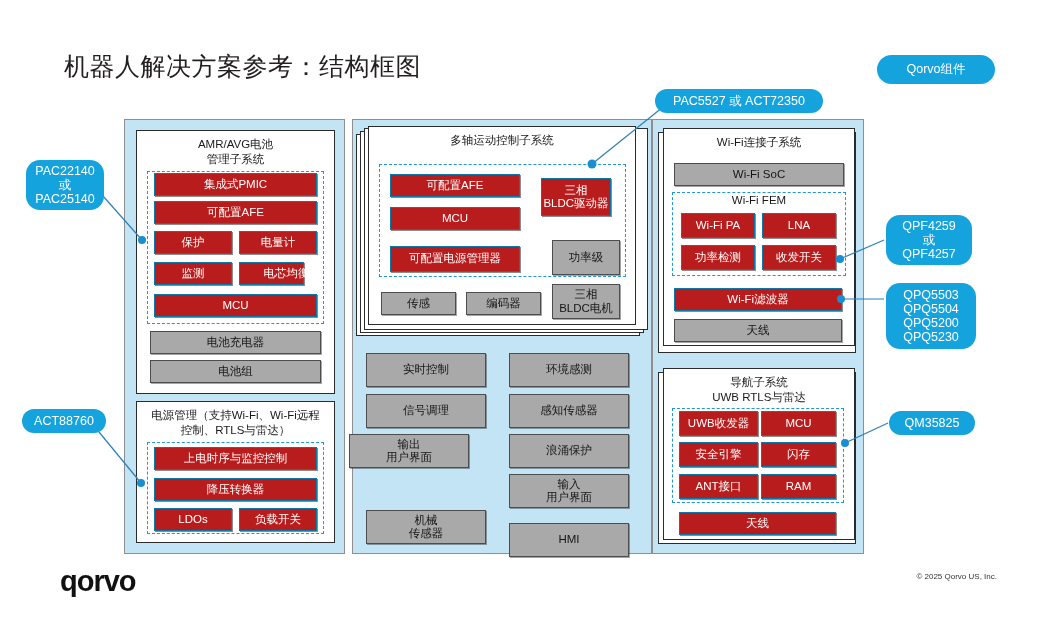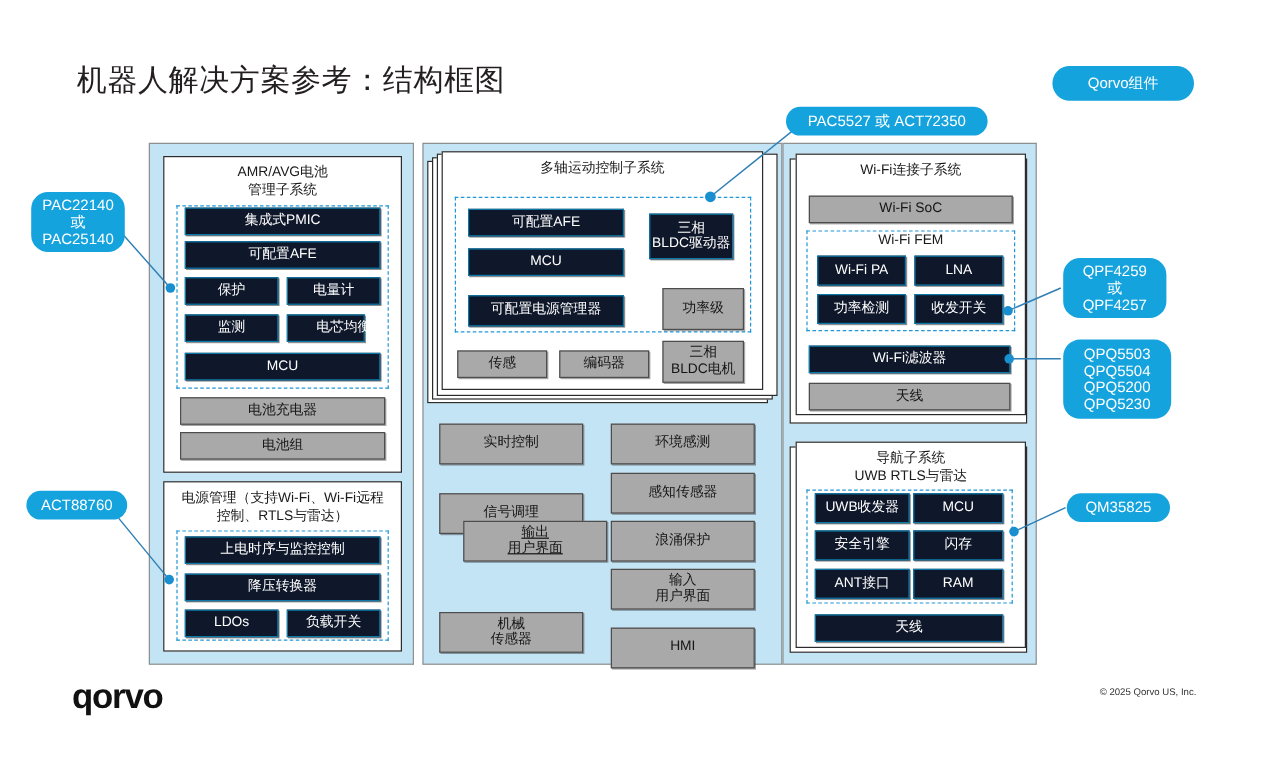--- a/index.html
+++ b/index.html
@@ -59,21 +59,21 @@
   }
 
   
   .blk{
     position:absolute;box-sizing:border-box;
     display:flex;align-items:center;justify-content:center;text-align:center;
     font-size:11.5px;line-height:1.15;
   }
   .blk span{display:block;white-space:nowrap;}
   .blue{
-    background:#0f172a;color:#ffffff;
+    background:#b91c1c;color:#ffffff;
     border:1px solid #0a78a8;
     box-shadow:1px 1px 0 rgba(0,0,0,.45);
   }
   .gray{
     background:#a9a9a9;color:#151515;
     border:1px solid #4d4d4d;
     box-shadow:1px 1px 0 rgba(0,0,0,.35);
   }
 
   
@@ -235,24 +235,24 @@
     <span>编码器</span>
     </div>
   <div class="blk gray" style="left:552px;top:284px;width:68px;height:35px;flex-direction:column;">
     <span>三相</span>
     <span>BLDC电机</span>
     </div>
 
   <div class="blk gray" style="left:366px;top:353px;width:120px;height:34px;">
     <span>实时控制</span>
     </div>
-  <div class="blk gray" style="left:366px;top:411px;width:120px;height:34px;">
+  <div class="blk gray" style="left:366px;top:394px;width:120px;height:34px;">
     <span>信号调理</span>
     </div>
-  <div class="blk gray" style="left:386px;top:434px;width:120px;height:34px;flex-direction:column;text-decoration:underline;">
+  <div class="blk gray" style="left:349px;top:434px;width:120px;height:34px;flex-direction:column;">
     <span>输出</span>
     <span>用户界面</span>
     </div>
   <div class="blk gray" style="left:366px;top:510px;width:120px;height:34px;flex-direction:column;">
     <span>机械</span>
     <span>传感器</span>
     </div>
 
   <div class="blk gray" style="left:509px;top:353px;width:120px;height:34px;">
     <span>环境感测</span>

